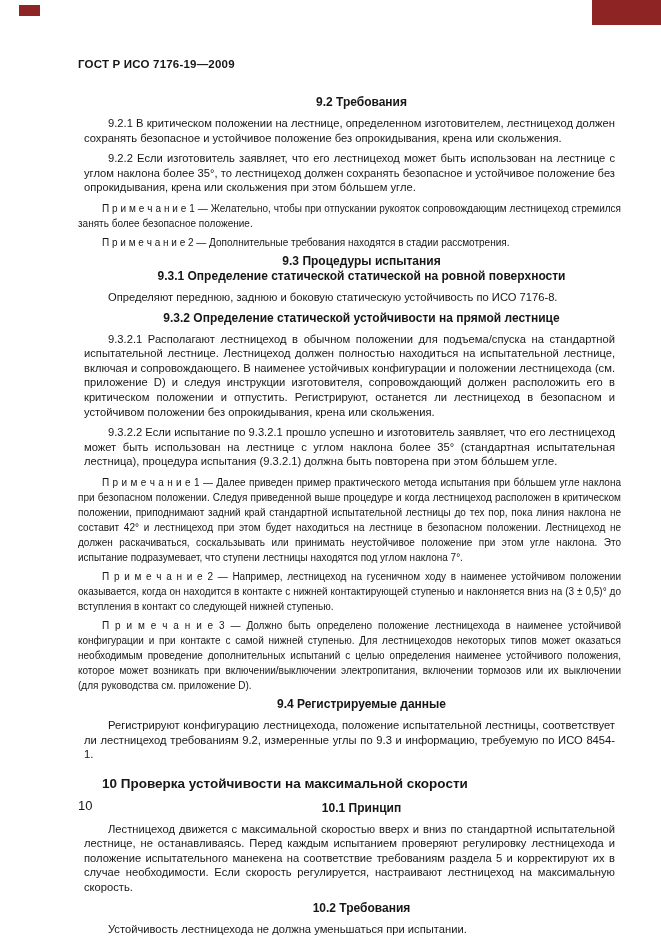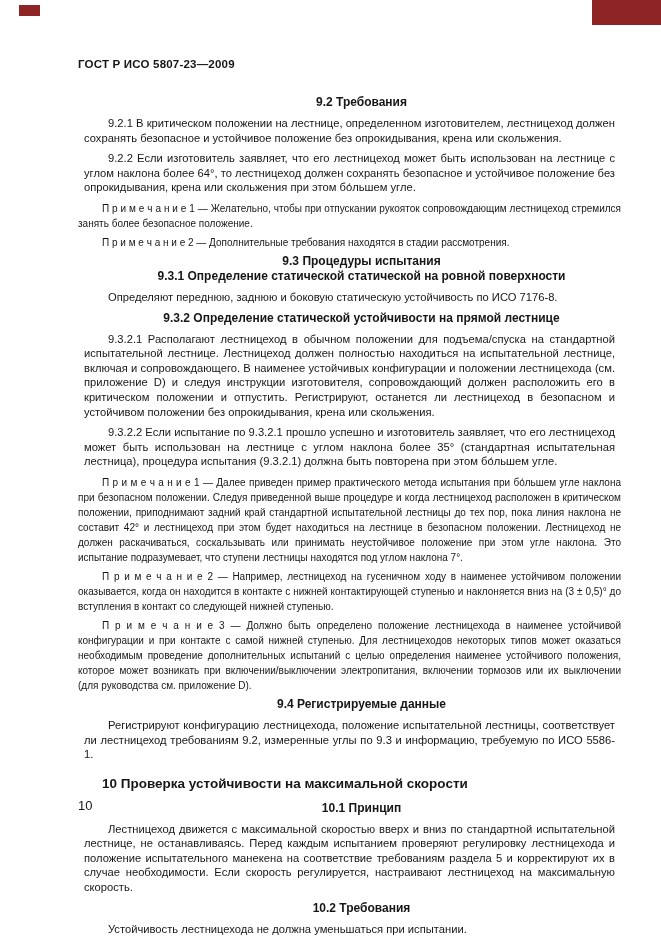--- a/index.html
+++ b/index.html
@@ -43,39 +43,39 @@
   }
 </style>
 </head>
 <body>
 
 <div class="page" style="background: rgb(255, 255, 255); color: rgb(22, 22, 22);">
 
   <div class="corner-mark left" style="background: rgb(142, 36, 36);"></div>
   <div class="corner-mark right" style="background: rgb(142, 36, 36);"></div>
 
-  <div class="running-header">ГОСТ Р ИСО 5807-23—2009</div>
+  <div class="running-header">ГОСТ Р ИСО 7176-19—2009</div>
 
   <div class="content">
     <p class="h3">9.2 Требования</p>
     <p class="body-para">9.2.1 В критическом положении на лестнице, определенном изготовителем, лестницеход должен сохранять безопасное и устойчивое положение без опрокидывания, крена или скольжения.</p>
-    <p class="body-para">9.2.2 Если изготовитель заявляет, что его лестницеход может быть использован на лестнице с углом наклона более 64°, то лестницеход должен сохранять безопасное и устойчивое положение без опрокидывания, крена или скольжения при этом бо́льшем угле.</p>
+    <p class="body-para">9.2.2 Если изготовитель заявляет, что его лестницеход может быть использован на лестнице с углом наклона более 35°, то лестницеход должен сохранять безопасное и устойчивое положение без опрокидывания, крена или скольжения при этом бо́льшем угле.</p>
     <p class="note">П р и м е ч а н и е  1 — Желательно, чтобы при отпускании рукояток сопровождающим лестницеход стремился занять более безопасное положение.</p>
     <p class="note">П р и м е ч а н и е  2 — Дополнительные требования находятся в стадии рассмотрения.</p>
     <p class="h3">9.3 Процедуры испытания</p>
     <p class="h3">9.3.1 Определение статической статической на ровной поверхности</p>
     <p class="body-para">Определяют переднюю, заднюю и боковую статическую устойчивость по ИСО 7176-8.</p>
     <p class="h3">9.3.2 Определение статической устойчивости на прямой лестнице</p>
     <p class="body-para">9.3.2.1 Располагают лестницеход в обычном положении для подъема/спуска на стандартной испытательной лестнице. Лестницеход должен полностью находиться на испытательной лестнице, включая и сопровождающего. В наименее устойчивых конфигурации и положении лестницехода (см. приложение D) и следуя инструкции изготовителя, сопровождающий должен расположить его в критическом положении и отпустить. Регистрируют, останется ли лестницеход в безопасном и устойчивом положении без опрокидывания, крена или скольжения.</p>
     <p class="body-para">9.3.2.2 Если испытание по 9.3.2.1 прошло успешно и изготовитель заявляет, что его лестницеход может быть использован на лестнице с углом наклона более 35° (стандартная испытательная лестница), процедура испытания (9.3.2.1) должна быть повторена при этом бо́льшем угле.</p>
     <p class="note">П р и м е ч а н и е  1 — Далее приведен пример практического метода испытания при бо́льшем угле наклона при безопасном положении. Следуя приведенной выше процедуре и когда лестницеход расположен в критическом положении, приподнимают задний край стандартной испытательной лестницы до тех пор, пока линия наклона не составит 42° и лестницеход при этом будет находиться на лестнице в безопасном положении. Лестницеход не должен раскачиваться, соскальзывать или принимать неустойчивое положение при этом угле наклона. Это испытание подразумевает, что ступени лестницы находятся под углом наклона 7°.</p>
     <p class="note">П р и м е ч а н и е  2 — Например, лестницеход на гусеничном ходу в наименее устойчивом положении оказывается, когда он находится в контакте с нижней контактирующей ступенью и наклоняется вниз на (3 ± 0,5)° до вступления в контакт со следующей нижней ступенью.</p>
     <p class="note">П р и м е ч а н и е  3 — Должно быть определено положение лестницехода в наименее устойчивой конфигурации и при контакте с самой нижней ступенью. Для лестницеходов некоторых типов может оказаться необходимым проведение дополнительных испытаний с целью определения наименее устойчивого положения, которое может возникать при включении/выключении электропитания, включении тормозов или их выключении (для руководства см. приложение D).</p>
     <p class="h3">9.4 Регистрируемые данные</p>
-    <p class="body-para">Регистрируют конфигурацию лестницехода, положение испытательной лестницы, соответствует ли лестницеход требованиям 9.2, измеренные углы по 9.3 и информацию, требуемую по ИСО 5586-1.</p>
+    <p class="body-para">Регистрируют конфигурацию лестницехода, положение испытательной лестницы, соответствует ли лестницеход требованиям 9.2, измеренные углы по 9.3 и информацию, требуемую по ИСО 8454-1.</p>
     <p class="h2">10 Проверка устойчивости на максимальной скорости</p>
     <p class="h3">10.1 Принцип</p>
     <p class="body-para">Лестницеход движется с максимальной скоростью вверх и вниз по стандартной испытательной лестнице, не останавливаясь. Перед каждым испытанием проверяют регулировку лестницехода и положение испытательного манекена на соответствие требованиям раздела 5 и корректируют их в случае необходимости. Если скорость регулируется, настраивают лестницеход на максимальную скорость.</p>
     <p class="h3">10.2 Требования</p>
     <p class="body-para">Устойчивость лестницехода не должна уменьшаться при испытании.</p>
     <p class="h3">10.3 Процедура испытания</p>
   </div>
 
   <div class="page-number">10</div>
 

